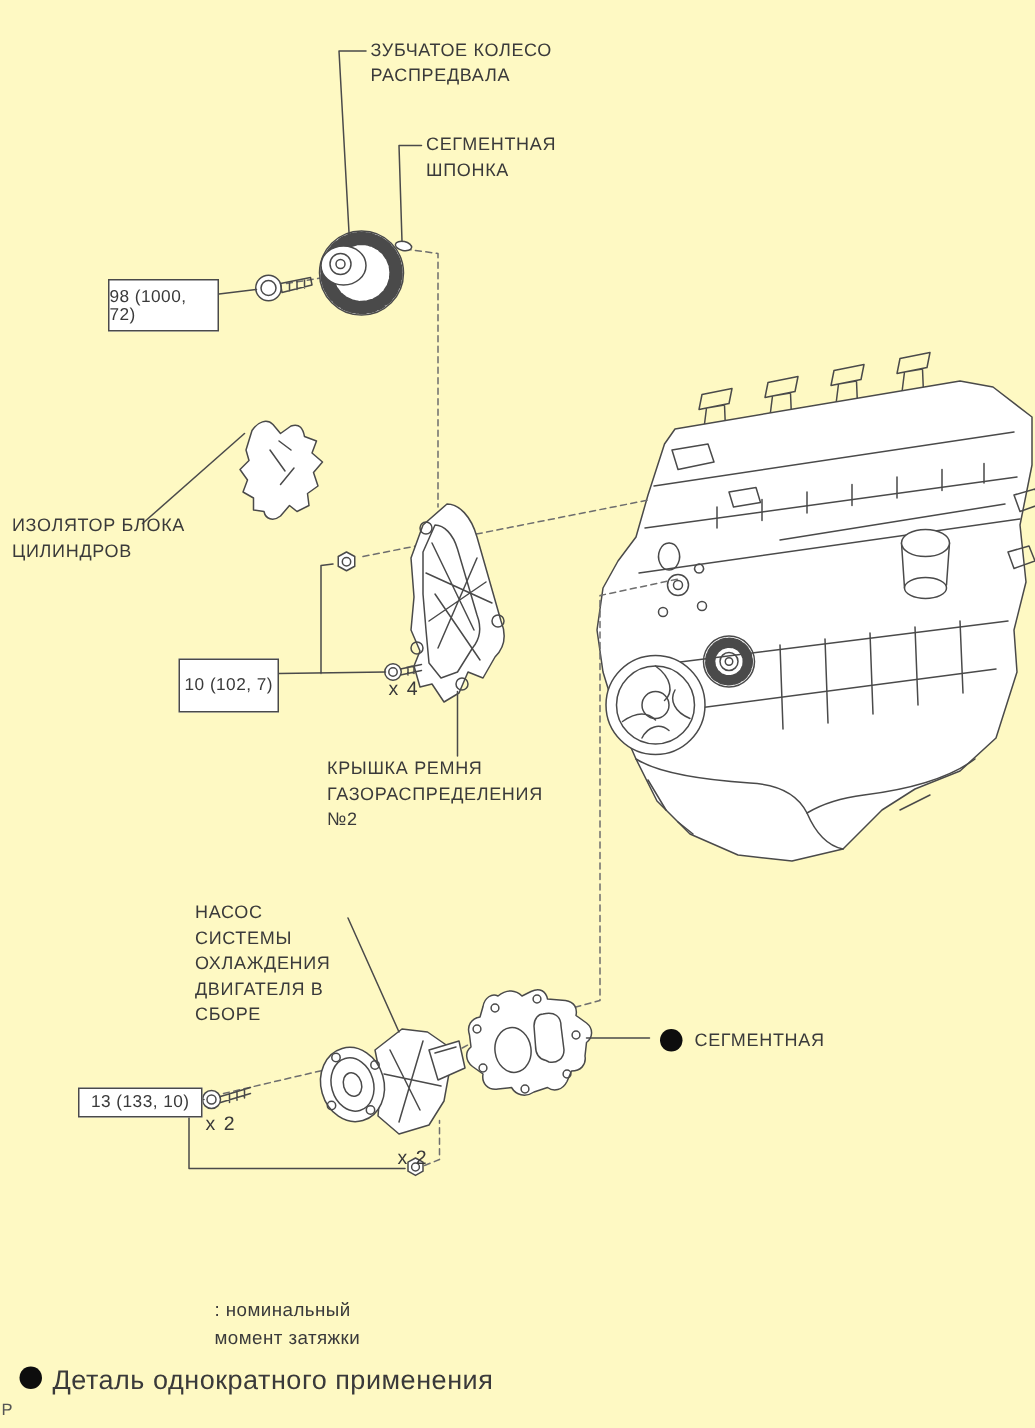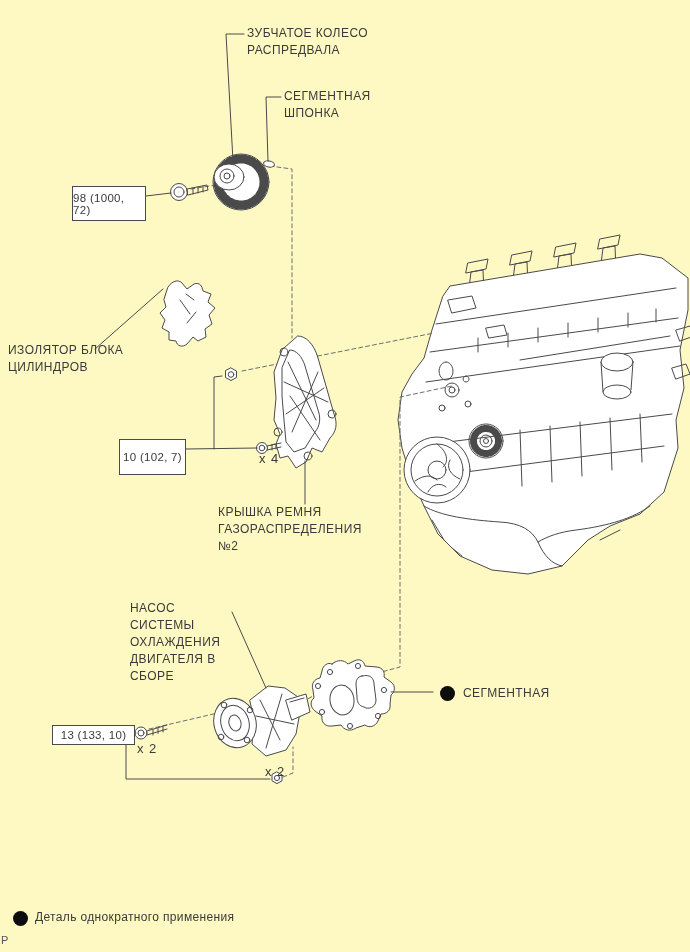--- a/index.html
+++ b/index.html
@@ -11,21 +11,21 @@
   .qty{position:absolute;font-size:13px;letter-spacing:1px;color:#3a3a3a;text-align:center;}
   .torque{position:absolute;box-sizing:border-box;border:1.5px solid #4a4a4a;background:#fff;
           display:flex;align-items:center;justify-content:center;
           font-size:11.5px;letter-spacing:.3px;color:#3a3a3a;}
   .dot{position:absolute;border-radius:50%;background:#0d0d0d;}
   .legend-box{position:absolute;left:13px;top:861px;width:126px;height:41px;box-sizing:border-box;
           border:1.5px solid #4a4a4a;padding:2px 4px;font-size:12.5px;line-height:18px;
           letter-spacing:.3px;white-space:pre-line;color:#3a3a3a;}
   .legend-txt{position:absolute;left:143px;top:864px;font-size:12.5px;line-height:18.5px;
           letter-spacing:.3px;white-space:pre-line;color:#3a3a3a;}
-  .legend-single{position:absolute;left:35px;top:910px;font-size:12px;letter-spacing:.35px;color:#3a3a3a;}
+  .legend-single{position:absolute;left:35px;top:910px;font-size:18px;letter-spacing:.35px;color:#3a3a3a;}
   .page-marker{position:absolute;left:1px;top:934px;font-size:11px;color:#555;}
 </style>
 </head>
 <body>
 
 <div id="page">
 
   <svg id="art" width="690" height="952" viewBox="0 0 690 952" fill="none" stroke="#4a4a4a" stroke-width="1" stroke-linejoin="round" stroke-linecap="round">
 
     <g>
@@ -203,17 +203,19 @@
   <span class="dot" style="left:440px;top:686px;width:15px;height:15px"></span>
 
   <div class="torque" style="left:72px;top:186px;width:74px;height:35px">98 (1000, 72)</div>
   <div class="torque" style="left:119px;top:439px;width:67px;height:36px">10 (102, 7)</div>
   <div class="torque" style="left:52px;top:725px;width:83px;height:20px">13 (133, 10)</div>
 
   <span class="qty" style="left:259px;top:451px">x 4</span>
   <span class="qty" style="left:137px;top:741px">x 2</span>
   <span class="qty" style="left:265px;top:764px">x 2</span>
 
+  <div class="legend-txt">: номинальный
+момент затяжки</div>
   <span class="dot" style="left:13px;top:911px;width:15px;height:15px"></span>
   <div class="legend-single">Деталь однократного применения</div>
 
   <div class="page-marker">Р</div>
 </div>
 
 </body></html>

